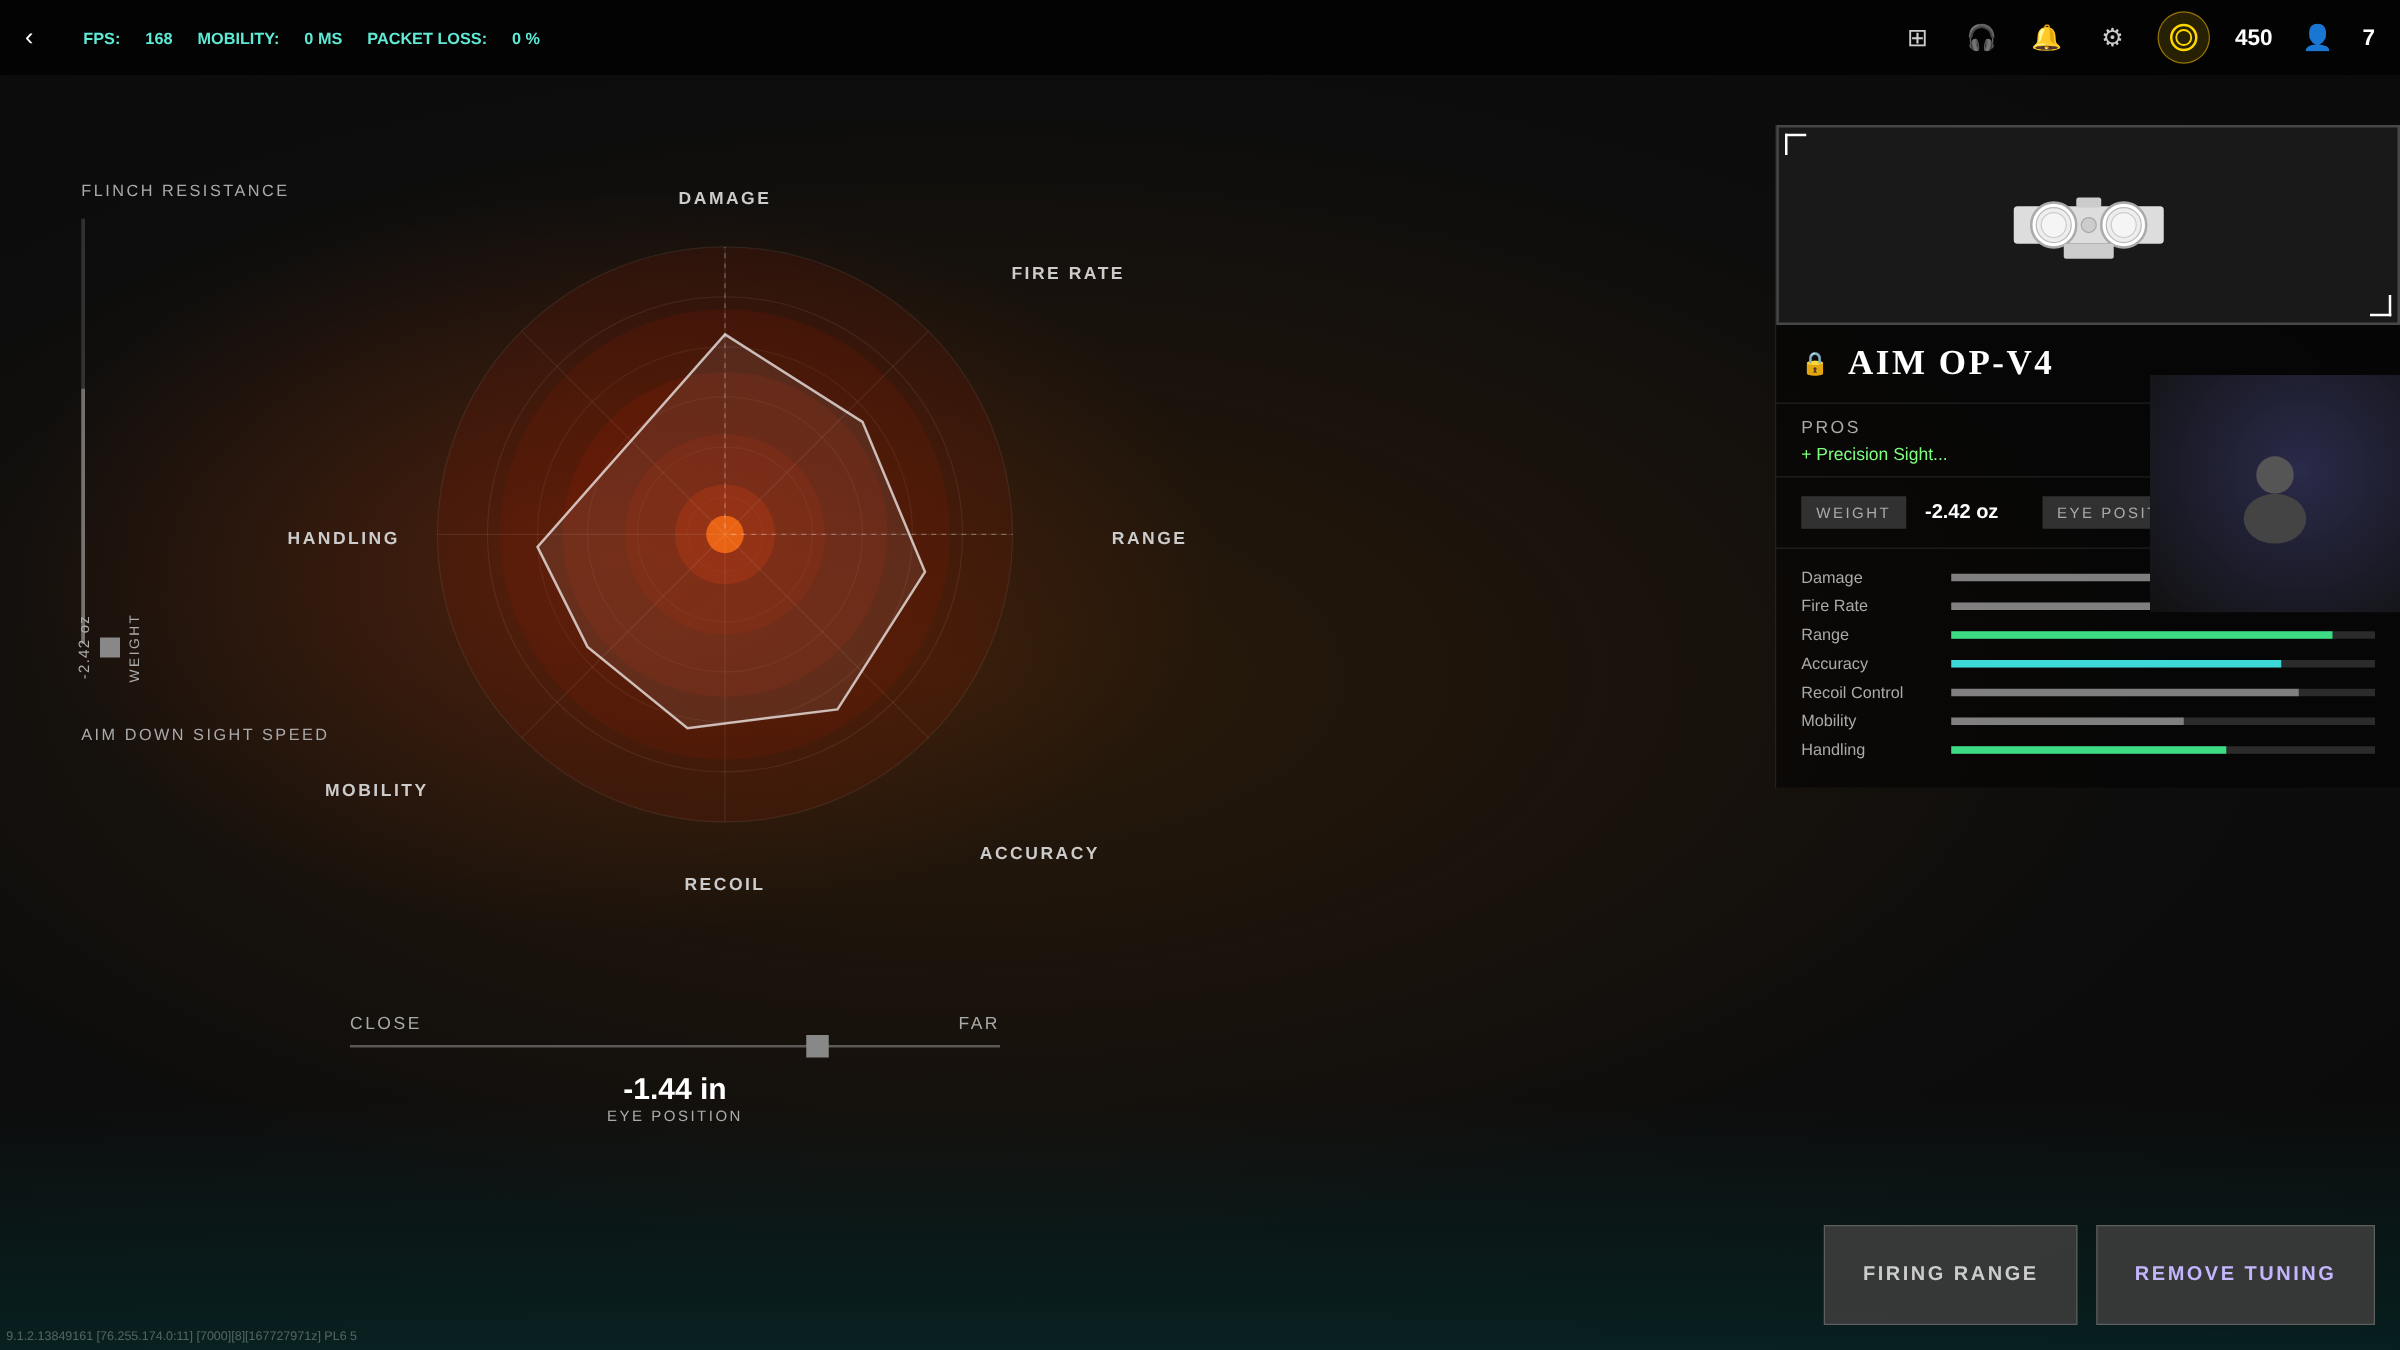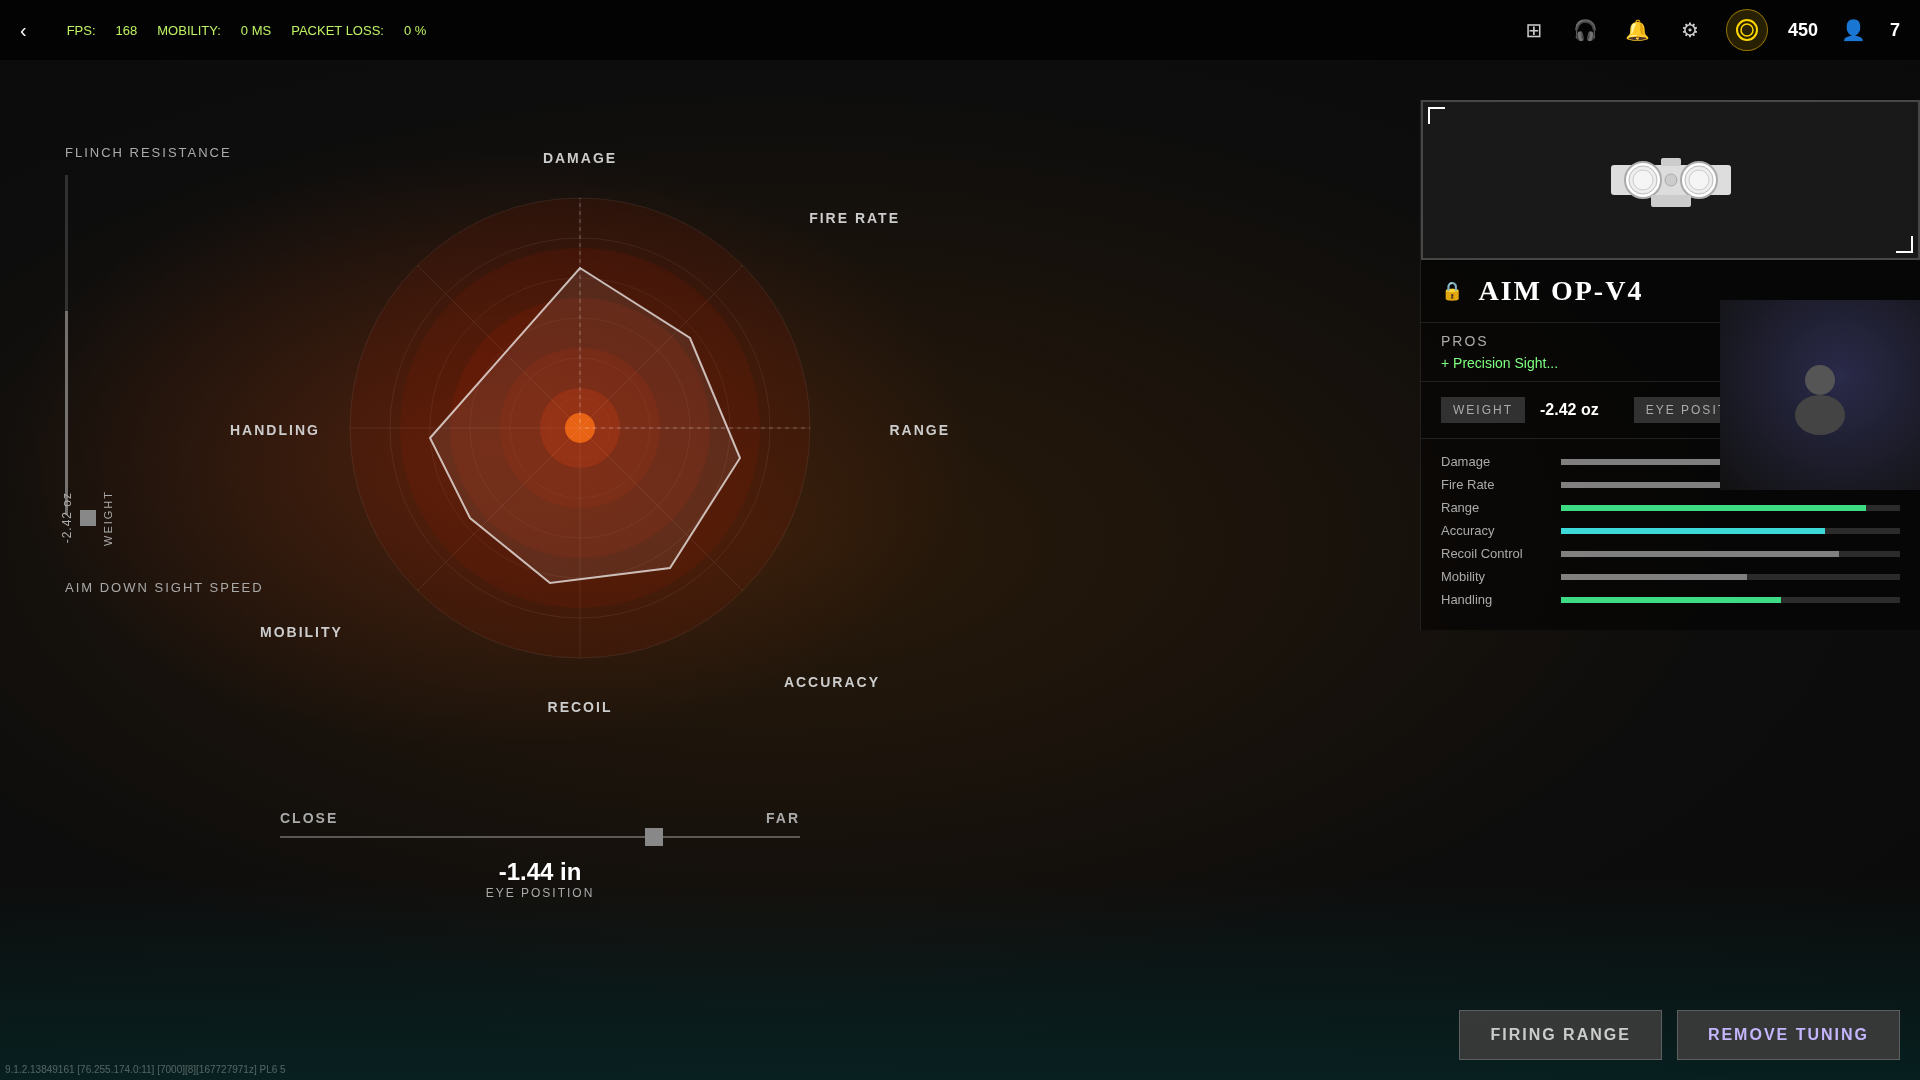--- a/index.html
+++ b/index.html
@@ -57,21 +57,21 @@
       letter-spacing: 3px;
       color: #ffffff;
       flex: 1;
     }
     .topbar-stats {
       display: flex;
       gap: 20px;
       font-size: 13px;
       color: #aaa;
     }
-    .topbar-stats span { color: #bef264; font-weight: normal; }
+    .topbar-stats span { color: #5eead4; font-weight: bold; }
     .topbar-icons {
       display: flex;
       align-items: center;
       gap: 20px;
       margin-left: auto;
     }
     .icon-btn {
       width: 32px; height: 32px;
       display: flex; align-items: center; justify-content: center;
       cursor: pointer;
@@ -227,21 +227,21 @@
 
     
     .bottom-buttons {
       position: absolute;
       right: 20px;
       bottom: 20px;
       display: flex;
       gap: 15px;
     }
     .btn {
-      padding: 15px 30px;
+      padding: 30px 30px;
       font-size: 16px;
       letter-spacing: 2px;
       font-weight: bold;
       border: none;
       cursor: pointer;
     }
     .btn-secondary {
       background: rgba(60,60,60,0.9);
       color: #ccc;
       border: 1px solid rgba(255,255,255,0.2);
@@ -366,21 +366,21 @@
 
       <polygon points="0,-160 110,-90 160,30 90,140 -30,155 -110,90 -150,10" fill="rgba(255,255,255,0.08)" stroke="rgba(255,255,255,0.7)" stroke-width="2"></polygon>
 
       <line x1="0" y1="-5" x2="0" y2="-230" stroke="rgba(255,255,255,0.3)" stroke-width="1" stroke-dasharray="4,4"></line>
       <line x1="5" y1="0" x2="230" y2="0" stroke="rgba(255,255,255,0.3)" stroke-width="1" stroke-dasharray="4,4"></line>
     </svg>
   </div>
 </div>
 
 <div style="position:absolute;left:280px;bottom:180px;width:520px;">
-  <div style="display:flex;justify-content:space-between;margin-bottom:10px;font-weight:bold;">
+  <div style="display:flex;justify-content:space-between;margin-bottom:10px;">
     <span style="font-size:14px;letter-spacing:2px;color:#aaa;">CLOSE</span>
     <span style="font-size:14px;letter-spacing:2px;color:#aaa;">FAR</span>
   </div>
   <div style="height:2px;background:rgba(255,255,255,0.3);position:relative;margin-bottom:20px;">
     <div style="position:absolute;left:72%;top:50%;transform:translate(-50%,-50%);width:18px;height:18px;background:#888;"></div>
   </div>
   <div style="text-align:center;">
     <div style="font-size:24px;font-weight:bold;color:#fff;">-1.44 in</div>
     <div style="font-size:12px;letter-spacing:2px;color:#aaa;">EYE POSITION</div>
   </div>

